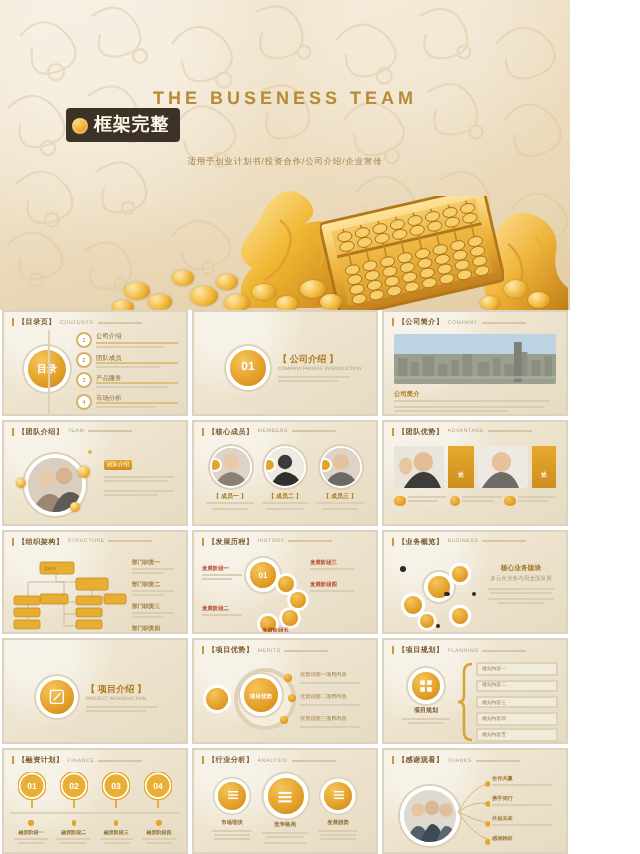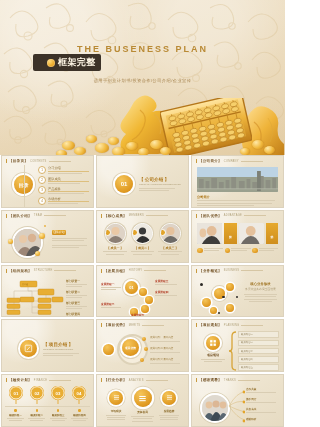--- a/index.html
+++ b/index.html
@@ -14,21 +14,21 @@
           linear-gradient(160deg,#f3e9d6 0%,#eee0c6 42%,#e9d7b6 75%,#e3cda6 100%);}
   .swirls{position:absolute;inset:0;opacity:.55;}
   .hero-fade{position:absolute;left:0;right:0;bottom:0;height:56px;
              background:linear-gradient(180deg,rgba(233,215,182,0) 0%,rgba(226,203,163,.35) 100%);}
 
   .eyebrow{position:absolute;top:44px;left:0;right:0;text-align:center;
            font-size:9px;letter-spacing:2.0px;color:#b98a35;font-weight:600;}
 
   .titlerow{position:absolute;top:54px;left:33px;display:flex;align-items:center;gap:5px;}
   .badge{display:flex;align-items:center;gap:3px;background:#3c3228;
-         border-radius:2px;padding:2px 5px 2px 14px;}
+         border-radius:2px;padding:2px 5px 2px 3px;}
   .bdot{width:8px;height:8px;border-radius:50%;
         background:radial-gradient(circle at 34% 30%,#ffd978,#e9a522 62%,#c5831a);
         box-shadow:0 0 0 1px rgba(255,255,255,.25) inset;}
   .btxt{font-size:9px;color:#fff7e6;font-weight:700;letter-spacing:.4px;}
   .maintitle{font-size:17px;font-weight:700;letter-spacing:.6px;
              color:#57402a;text-shadow:0 1px 0 rgba(255,255,255,.5);}
 
   .subtitle{position:absolute;top:78px;left:0;right:0;text-align:center;
             font-size:4.2px;letter-spacing:.45px;color:#a07d46;}
 
@@ -111,21 +111,21 @@
           <circle cx="26" cy="110" r="3.4"></circle>
         <circle cx="64" cy="104" r="3"></circle>
           <circle cx="18" cy="140" r="3.2"></circle>
         <circle cx="60" cy="142" r="2.8"></circle>
           <circle cx="104" cy="134" r="3"></circle>
       </g>
     </svg>
 
     <div class="hero-fade"></div>
 
-    <div class="eyebrow">THE BUSENESS PLAN</div>
+    <div class="eyebrow">THE BUSENESS TEAM</div>
 
     <div class="titlerow">
       <div class="badge">
         <span class="bdot"></span>
         <span class="btxt">框架完整</span>
       </div>
     </div>
 
     <div class="subtitle">适用于创业计划书/投资合作/公司介绍/企业宣传</div>
 

